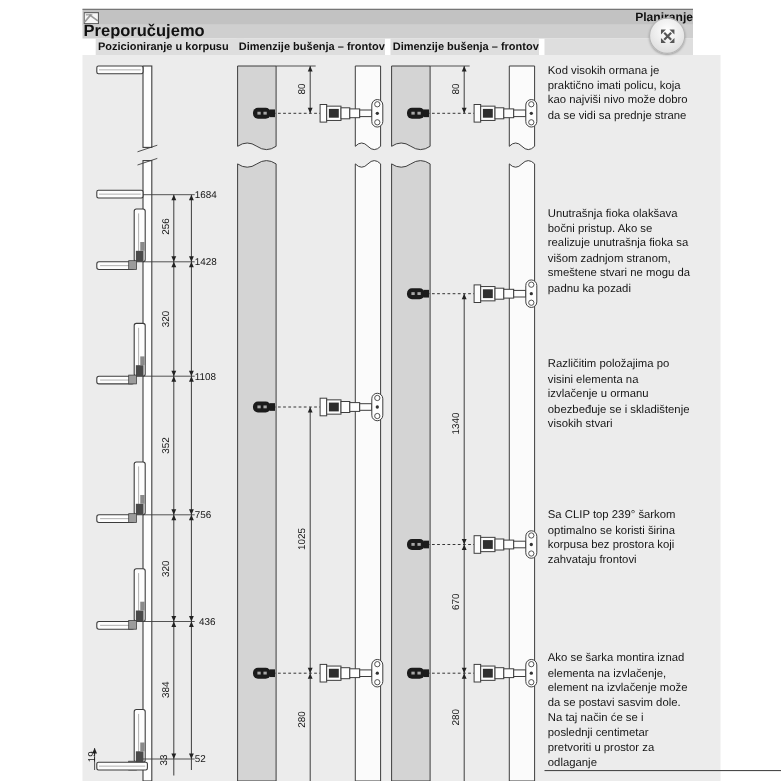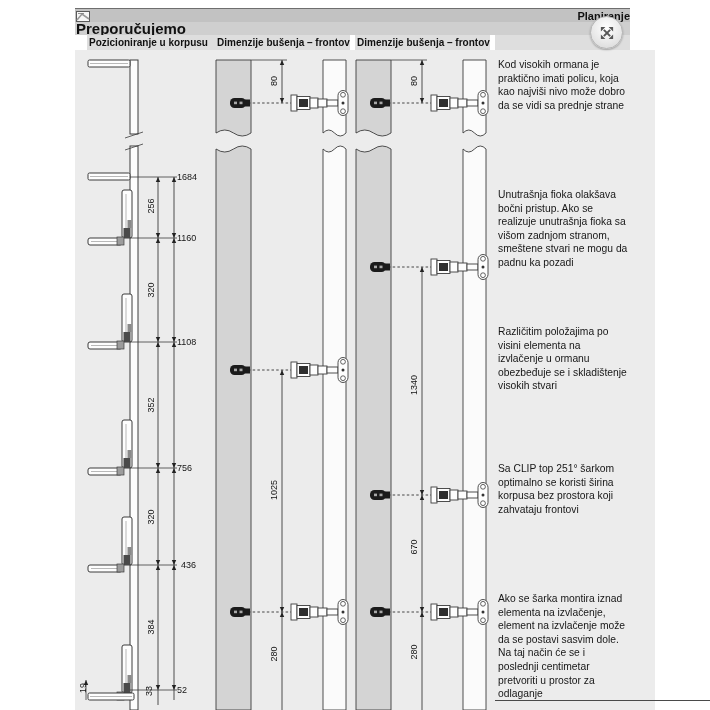--- a/index.html
+++ b/index.html
@@ -122,21 +122,21 @@
         <path d="M83,515 L80.8,520 L85.2,520 Z" fill="#222"></path>
         <path d="M83,515 L80.8,510 L85.2,510 Z" fill="#222"></path>
         <path d="M99,515 L96.8,520 L101.2,520 Z" fill="#222"></path>
         <path d="M99,515 L96.8,510 L101.2,510 Z" fill="#222"></path>
         <path d="M83,640 L80.8,635 L85.2,635 Z" fill="#222"></path>
         <path d="M99,640 L96.8,635 L101.2,635 Z" fill="#222"></path>
         <path d="M11,630 V650" stroke="#3c3c3c" stroke-width="0.8" fill="none"></path>
         <path d="M11,630 L8.8,635 L13.2,635 Z" fill="#222"></path>
       </svg>
     <span class="lvl" style="left:102px;top:122px">1684</span>
-    <span class="lvl" style="left:102px;top:183px">1160</span>
+    <span class="lvl" style="left:102px;top:183px">1428</span>
     <span class="lvl" style="left:102px;top:287px">1108</span>
     <span class="lvl" style="left:102px;top:413px">756</span>
     <span class="lvl" style="left:106px;top:510px">436</span>
     <span class="lvl" style="left:102px;top:635px">52</span>
     <span class="rot" style="left:76px;top:156px">256</span>
     <span class="rot" style="left:76px;top:240px">320</span>
     <span class="rot" style="left:76px;top:355px">352</span>
     <span class="rot" style="left:76px;top:467px">320</span>
     <span class="rot" style="left:76px;top:577px">384</span>
     <span class="rot" style="left:74px;top:641px">33</span>
@@ -291,21 +291,21 @@
     <span class="rot" style="left:59px;top:31px">80</span>
     <span class="rot" style="left:59px;top:335px">1340</span>
     <span class="rot" style="left:59px;top:497px">670</span>
     <span class="rot" style="left:59px;top:602px">280</span>
   </div>
 
   <div class="col" style="left:495px">
     <div class="note" style="top:8px">Kod visokih ormana je praktično imati policu, koja kao najviši nivo može dobro da se vidi sa prednje strane</div>
     <div class="note" style="top:138px">Unutrašnja fioka olakšava bočni pristup. Ako se realizuje unutrašnja fioka sa višom zadnjom stranom, smeštene stvari ne mogu da padnu ka pozadi</div>
     <div class="note" style="top:275px">Različitim položajima po visini elementa na izvlačenje u ormanu obezbeđuje se i skladištenje visokih stvari</div>
-    <div class="note" style="top:412px">Sa CLIP top 251° šarkom optimalno se koristi širina korpusa bez prostora koji zahvataju frontovi</div>
+    <div class="note" style="top:412px">Sa CLIP top 239° šarkom optimalno se koristi širina korpusa bez prostora koji zahvataju frontovi</div>
     <div class="note" style="top:542px">Ako se šarka montira iznad elementa na izvlačenje, element na izvlačenje može da se postavi sasvim dole. Na taj način će se i poslednji centimetar pretvoriti u prostor za odlaganje</div>
   </div>
 
   <button class="expandbtn">
     <svg width="18" height="18" viewBox="0 0 20 20">
       <path d="M6.5,6.5 L13.5,13.5 M13.5,6.5 L6.5,13.5" stroke="#565656" stroke-width="2.2" fill="none"></path>
       <path d="M3.2,3.2 h5 l-5,5 Z M16.8,3.2 v5 l-5,-5 Z M3.2,16.8 v-5 l5,5 Z M16.8,16.8 h-5 l5,-5 Z" fill="#565656"></path>
     </svg>
   </button>
 

